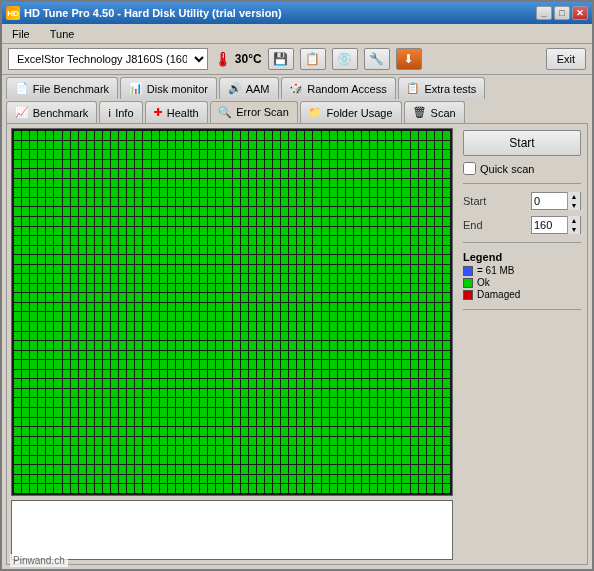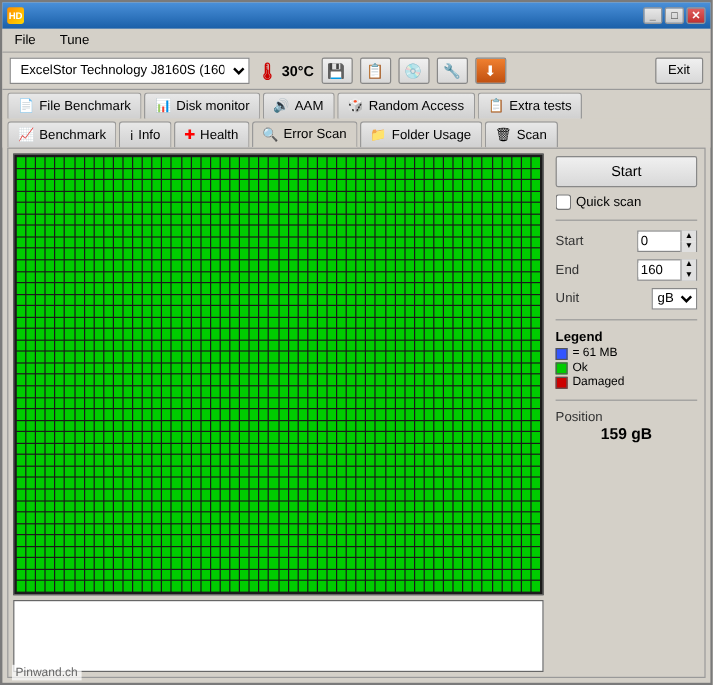--- a/index.html
+++ b/index.html
@@ -282,20 +282,21 @@
     }
   </style>
 </head>
 <body>
 
 <div class="window" style="position:relative;justify-content:space-between;">
 
   <div class="title-bar">
     <div class="title-bar-text">
       <div class="title-bar-icon">HD</div>
+      <span>HD Tune Pro 4.50 - Hard Disk Utility (trial version)</span>
     </div>
     <div class="title-bar-buttons">
       <div class="title-btn min">_</div>
       <div class="title-btn max">□</div>
       <div class="title-btn close">✕</div>
     </div>
   </div>
 
   <div class="menu-bar">
     <span class="menu-item">File</span>
@@ -2454,28 +2455,20 @@
         <span class="param-label">End</span>
         <div class="spinbox">
           <input type="text" value="160" style="">
           <div class="spinbox-btns">
             <button class="spinbox-btn">▲</button>
             <button class="spinbox-btn">▼</button>
           </div>
         </div>
       </div>
 
-      <div class="param-row">
-        <span class="param-label">Unit</span>
-        <select class="unit-select">
-          <option>gB</option>
-          <option>MB</option>
-          <option>LBA</option>
-        </select>
-      </div>
 
       <div class="divider"></div>
 
       <div class="legend-section">
         <div class="legend-title">Legend</div>
         <div class="legend-item">
           <div class="legend-color" style="background:#3355ff;"></div>
           <span>= 61 MB</span>
         </div>
         <div class="legend-item">
@@ -2485,22 +2478,18 @@
         <div class="legend-item">
           <div class="legend-color" style="background:#cc0000;"></div>
           <span>Damaged</span>
         </div>
       </div>
 
       <div class="divider"></div>
 
 
 
-      <div class="stat-section">
-        <div class="stat-label">Position</div>
-        <div class="stat-value">159 gB</div>
-      </div>
 
     </div>
   </div>
 
   <div class="watermark">Pinwand.ch</div>
 </div>
 
 </body></html>

